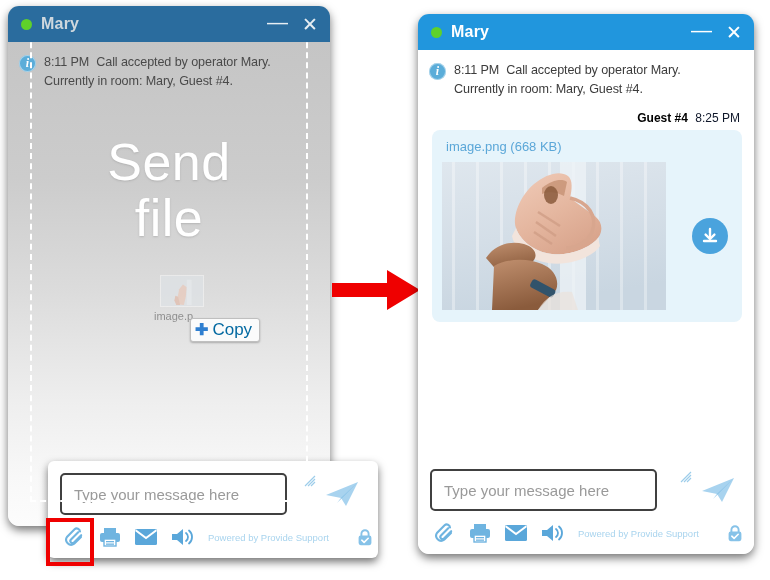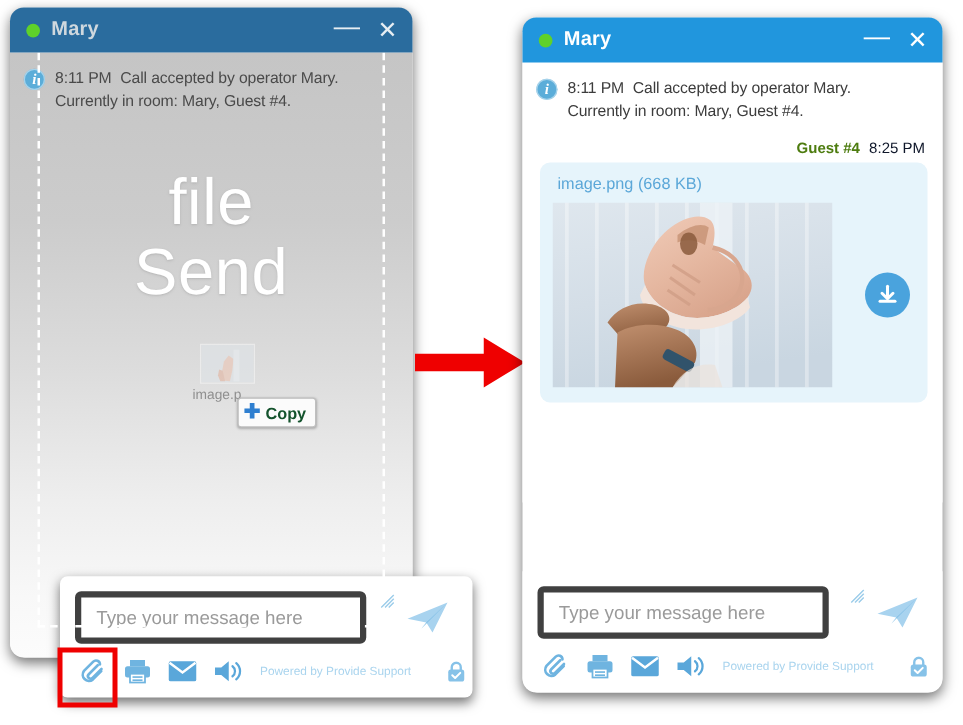--- a/index.html
+++ b/index.html
@@ -99,21 +99,21 @@
     box-sizing: border-box;
     padding: 12px 12px 8px 12px;
   }
   .composer-row {
     display: flex;
     align-items: center;
   }
   .msg-input {
     flex: 1 1 auto;
     height: 42px;
-    border: 5px solid #404040;
+    border: 2px solid #404040;
     border-radius: 5px;
     background: #ffffff;
     font-size: 15px;
     color: #9a9a9a;
     padding: 0 12px;
     box-sizing: border-box;
     font-family: "Liberation Sans", sans-serif;
     outline: none;
     position: relative;
   }
@@ -255,23 +255,22 @@
     z-index: 7;
   }
   .copy-badge .plus {
     color: #2f7fd0;
     font-size: 16px;
     font-weight: bold;
     line-height: 1;
     margin-right: 4px;
   }
   .copy-badge .lbl {
-    color: #14532d;
-    font-size: 13px;
-    font-weight: bold;
+    color: #0369a1;
+    font-size: 17px;
   }
 
   
   #left-composer {
     position: absolute;
     left: 48px;
     top: 461px;
     width: 330px;
     background: #ffffff;
     border-radius: 6px;
@@ -304,21 +303,21 @@
     overflow: hidden;
     position: relative;
     box-sizing: border-box;
   }
   .meta-line {
     text-align: right;
     font-size: 12px;
     color: #4a4a4a;
     padding: 6px 14px 5px 0;
   }
-  .meta-line .who { font-weight: bold; color: #4d7c0f; }
+  .meta-line .who { font-weight: bold; color: #000000; }
   .meta-line .when { color: #0f172a; margin-left: 4px; }
 
   .bubble {
     margin: 0 12px 0 14px;
     background: #e6f4fb;
     border-radius: 8px;
     padding: 9px 10px 12px 10px;
     position: relative;
   }
   .file-link {
@@ -384,22 +383,22 @@
     <div class="dz-sysmsg sysmsg">
       <span class="info-icon">i</span>
       <span class="sys-lines">
         <span class="t">8:11 PM</span>&nbsp;
         <span class="t">Call accepted by operator Mary.</span><br>
         <span class="t">Currently in room: Mary, Guest #4.</span>
       </span>
     </div>
 
     <div class="dz-title">
+      <div>Send</div>
       <div>file</div>
-      <div>Send</div>
     </div>
 
     <div class="drag-ghost">
       <svg class="drag-thumb" viewBox="0 0 44 32" preserveAspectRatio="none">
         <rect x="0" y="0" width="44" height="32" fill="#dfe4e8"></rect>
         <path d="M16 30 L19 14 L23 9 L27 12 L26 22 L24 31 Z" fill="#ecc7b6"></path>
         <path d="M20 31 L18 22 L15 21 L14 26 L16 31 Z" fill="#e3b6a3"></path>
         <rect x="27" y="4" width="5" height="27" fill="#e9eef2"></rect>
       </svg>
       <div class="drag-label">image.p</div>

